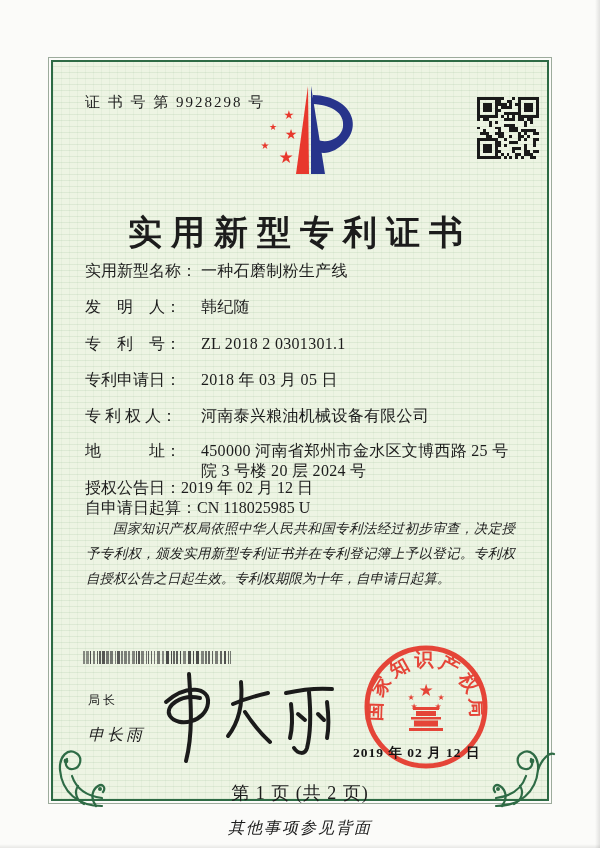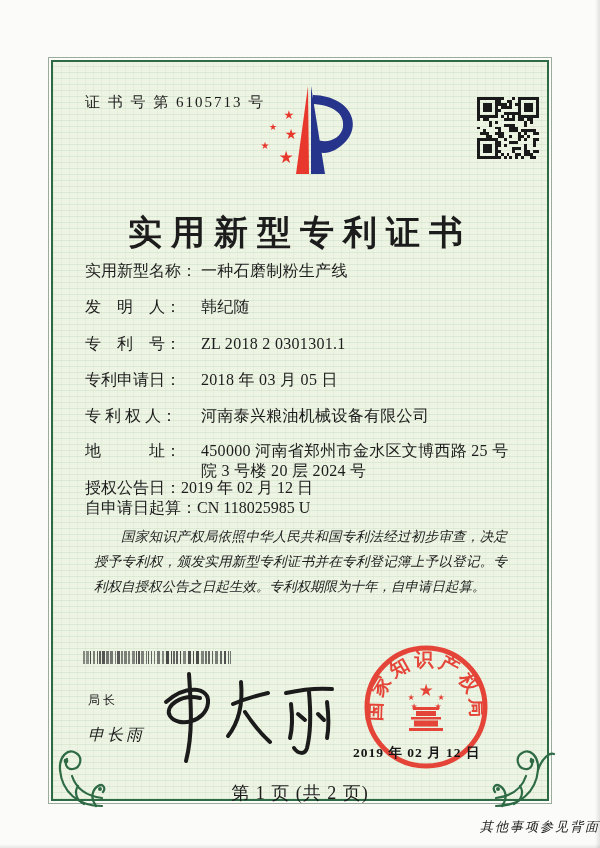--- a/index.html
+++ b/index.html
@@ -33,34 +33,34 @@
     font-size:34px;font-weight:700;letter-spacing:9px;white-space:pre;margin-top:30px;}
   .frow{position:absolute;left:85px;width:440px;line-height:20px;}
   .flabel{display:inline-block;width:116px;white-space:pre-wrap;vertical-align:top;}
   .fvalue{display:inline-block;width:312px;vertical-align:top;white-space:pre-wrap;
     letter-spacing:0.3px;}
   .grant-group{display:inline-block;vertical-align:top;white-space:pre;}
   .grant-first{width:225px;}
 
   .paras{left:82px;top:512px;width:437px;font-size:13.5px;line-height:25px;
     text-align:justify;font-style:italic;}
-  .paras p{margin:12px;text-indent:2em;}
+  .paras p{margin:4px;text-indent:2em;}
 
   .barcode-wrap{left:83px;top:651px;width:150px;height:13px;}
   .sig-title{left:88px;top:692px;font-size:12px;letter-spacing:3px;}
   .sig-name{left:88px;top:725px;font-size:16px;letter-spacing:3px;font-style:italic;}
   .signature-svg{left:148px;top:662px;}
 
   .seal{left:361px;top:642px;width:130px;height:130px;opacity:0.93;}
   .seal-date{left:353px;top:744px;width:160px;font-size:13.5px;font-weight:600;
     letter-spacing:1px;color:#161616;white-space:pre;}
 
   .page-footer{left:0;top:781px;width:100%;text-align:center;font-size:18px;
     letter-spacing:1px;white-space:pre;}
-  .back-note{left:0;top:818px;width:100%;text-align:right;font-size:13px;
+  .back-note{left:0;top:818px;width:100%;text-align:center;font-size:16px;
     font-style:italic;letter-spacing:2px;}
 
   .flourish{pointer-events:none;}
   .fl-left{left:42px;top:728px;transform:scaleX(-1);}
   .fl-right{left:492px;top:728px;}
 
   .logo{left:253px;top:83px;}
   .qr{left:477px;top:97px;}
 </style>
 </head>
@@ -88,21 +88,21 @@
     <path d="M4,78 C28,78 44,64 46,42 C47,28 38,20 30,25 C23,29 25,40 33,41 C39,42 42,36 39,31"></path>
     <path d="M4,70 C20,68 30,60 34,48"></path>
     <path d="M10,78 C16,70 14,62 8,58 C3,55 0,60 3,64"></path>
     <path d="M22,76 C30,72 32,64 28,58"></path>
     <path d="M46,42 C50,30 58,24 62,26"></path>
   </g>
   <circle cx="40" cy="33" r="2.4" fill="#2e6b45"></circle>
   <circle cx="6" cy="61" r="2" fill="#2e6b45"></circle>
 </svg>
 
-<div class="abs cert-number">证 书 号 第 6105713 号</div>
+<div class="abs cert-number">证 书 号 第 9928298 号</div>
 
 <svg class="abs logo" width="118" height="94" viewBox="0 0 118 94">
   <path d="M55,3 L43,91 L56,91 Z" fill="#e8382d"></path>
   <path d="M58,3 L58,91 L72,91 Z" fill="#27348b"></path>
   <path d="M60,12 C101,13 114,49 82,67 C72,72 65,70 62,66 L62,55 C71,62 88,57 90,44 C92,30 79,22 60,21 Z" fill="#27348b"></path>
   <g fill="#e8382d" font-family="'DejaVu Sans',sans-serif" text-anchor="middle">
     <text x="36" y="36" font-size="12">★</text>
     <text x="20" y="47" font-size="9">★</text>
     <text x="38" y="56" font-size="14">★</text>
     <text x="12" y="66" font-size="10">★</text>

